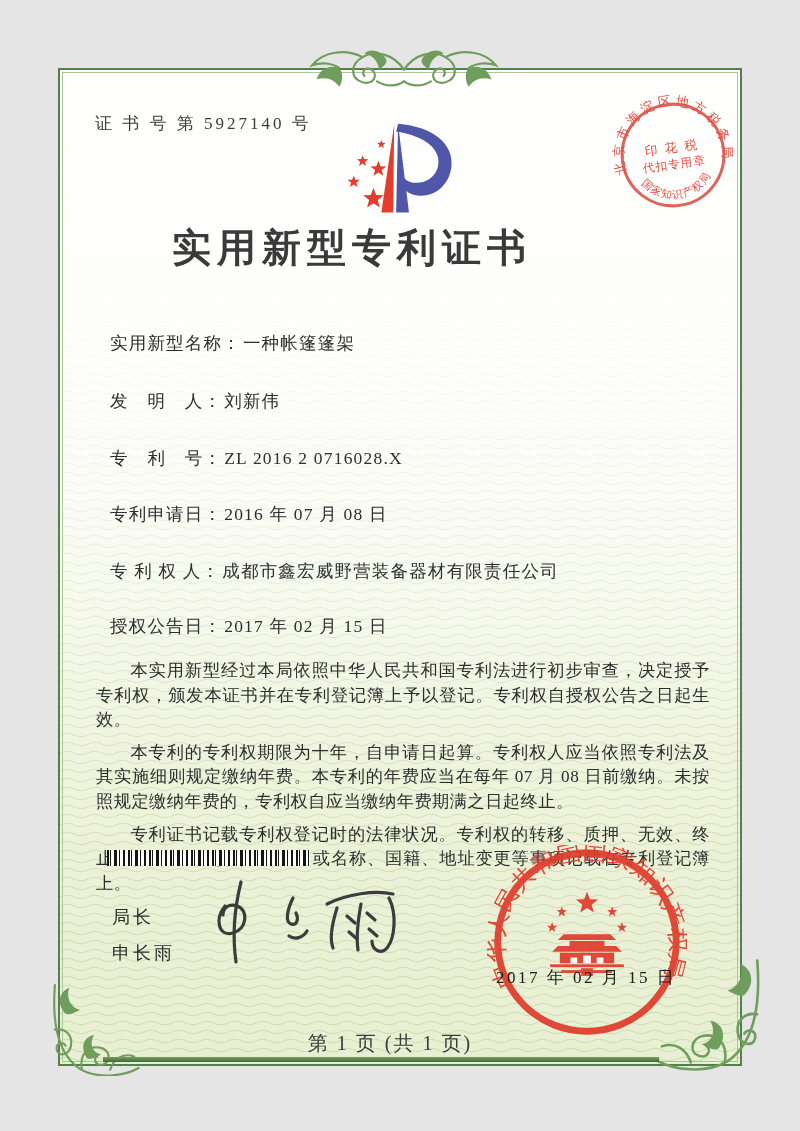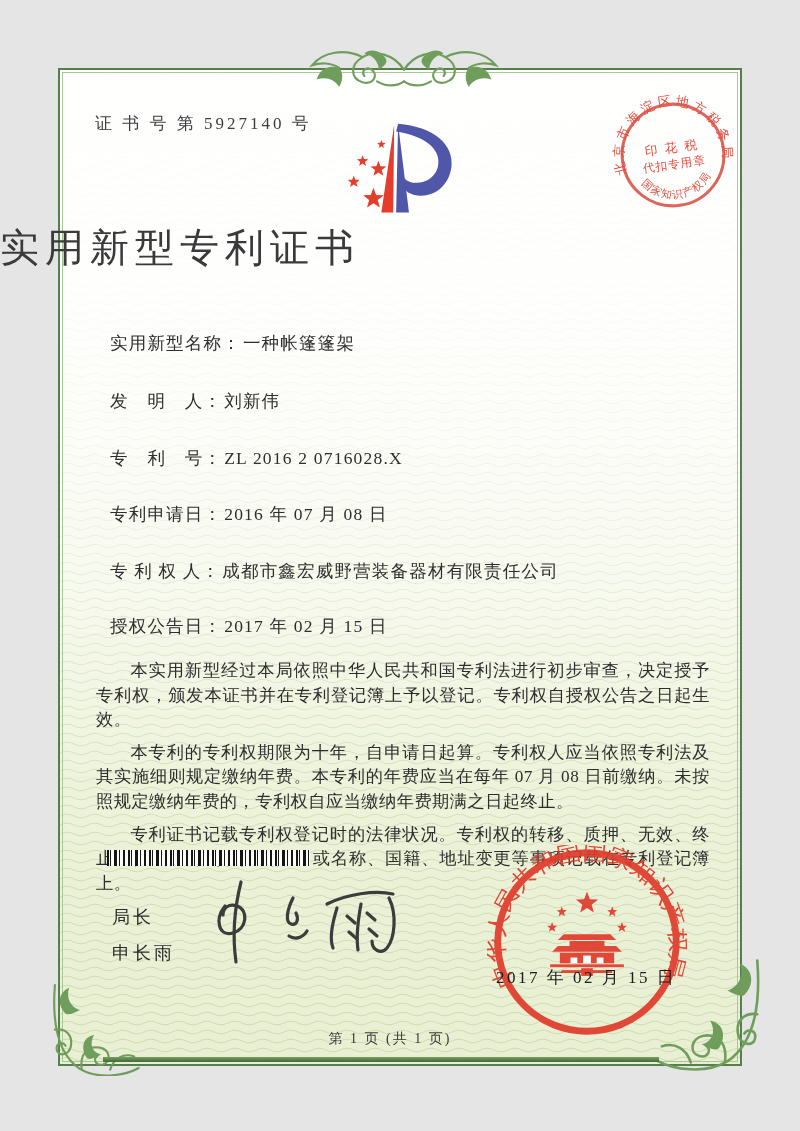--- a/index.html
+++ b/index.html
@@ -23,42 +23,42 @@
         background:linear-gradient(180deg,#7a9c60,#3f6b3a);}
   .ornament-top{position:absolute;left:282px;top:40px;width:244px;height:54px;}
   .ornament-bl{position:absolute;left:42px;top:978px;width:106px;height:98px;}
   .ornament-br{position:absolute;left:650px;top:948px;width:118px;height:126px;}
   .orn-stroke{fill:none;stroke:var(--ornament-green);stroke-width:2.4;stroke-linecap:round;}
   .orn-fill{fill:var(--ornament-green);}
   
   .cert-no{position:absolute;left:95px;top:112px;font-size:17px;letter-spacing:3px;color:#3c3c3c;}
   .logo{position:absolute;left:333px;top:110px;width:148px;height:120px;}
   .tax-stamp{position:absolute;left:612px;top:94px;width:122px;height:122px;transform:rotate(-8deg);opacity:.9;}
-  .title{position:absolute;left:0;top:221px;width:704px;font-size:39px;font-weight:400;
+  .title{position:absolute;left:0;top:221px;width:704px;text-align:center;font-size:39px;font-weight:700;
          letter-spacing:6px;color:#3a3a3a;}
   
   .field-row{position:absolute;left:110px;font-size:17.5px;letter-spacing:1.2px;white-space:nowrap;color:#2e2e2e;}
   .f-label{margin-right:2px;}
   
   .body-text{position:absolute;left:88px;top:651px;width:630px;font-size:17.2px;line-height:24.6px;
              text-align:justify;color:#2d2d2d;letter-spacing:.5px;}
   .body-text p{margin:8px;text-indent:2em;}
   
   .barcode{position:absolute;left:107px;top:850px;width:203px;height:16px;
      background:repeating-linear-gradient(90deg,#151515 0 2px,#fbfbf8 2px 3px,#151515 3px 4px,#fbfbf8 4px 7px,#151515 7px 10px,#fbfbf8 10px 12px,#151515 12px 13px,#fbfbf8 13px 16px,#151515 16px 18px,#fbfbf8 18px 21px);}
   .director-title{position:absolute;left:112px;top:905px;font-size:18px;letter-spacing:3px;color:#2b2b2b;}
   .director-name{position:absolute;left:112px;top:941px;font-size:18px;letter-spacing:3px;color:#2b2b2b;}
   .signature{position:absolute;left:205px;top:870px;width:218px;height:104px;}
   .signature path{fill:none;stroke:#3c3c3c;stroke-width:3.2;stroke-linecap:round;}
   .seal{position:absolute;left:487px;top:845px;width:200px;height:194px;opacity:.92;}
   .stroke-seal{stroke:var(--seal-red);fill:none;}
   .fill-seal{fill:var(--seal-red);}
   .fill-white{fill:#fff;}
   .seal-date{position:absolute;left:496px;top:966px;font-size:17px;letter-spacing:2.5px;color:#1c1c1c;z-index:5;}
-  .footer{position:absolute;left:0;top:1030px;width:780px;text-align:center;font-size:14px;letter-spacing:2px;color:#3a3a3a;}
+  .footer{position:absolute;left:0;top:1030px;width:780px;text-align:center;font-size:20px;letter-spacing:2px;color:#3a3a3a;}
   .fill-logo-red{fill:var(--logo-red);}
   .fill-logo-blue{fill:var(--logo-blue);}
 </style>
 </head>
 <body>
 
 <div class="page">
 
   <div class="frame">
     <svg class="waves" viewBox="0 0 680 994" preserveAspectRatio="none">

